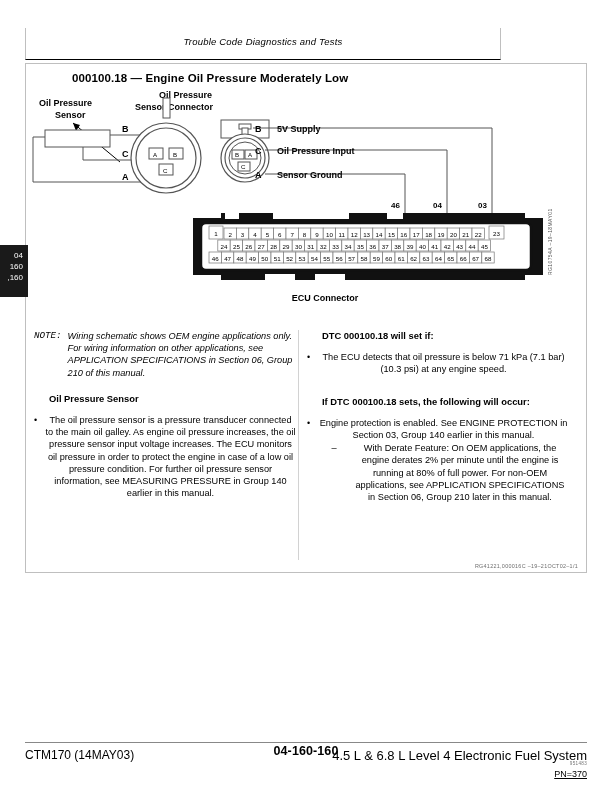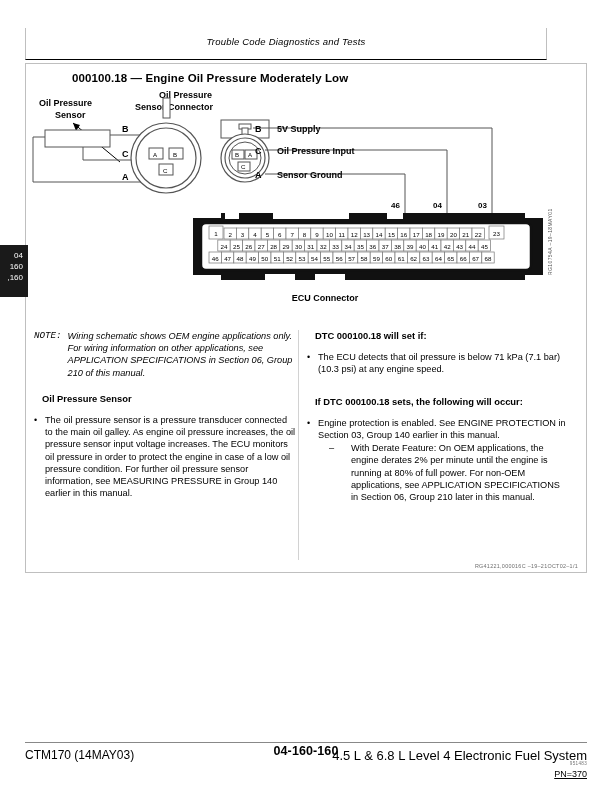--- a/index.html
+++ b/index.html
@@ -14,21 +14,21 @@
     font-family: "Liberation Sans", sans-serif;
     color: #000;
     overflow: hidden;
   }
 
   
   .header-rule {
     position: absolute;
     left: 25px;
     top: 28px;
-    width: 522px;
+    width: 476px;
     height: 32px;
     border-bottom: 1px solid #000;
     border-left: 1px solid #bfbfbf;
     border-right: 1px solid #bfbfbf;
     box-sizing: border-box;
   }
   .header-title {
     position: absolute;
     left: 0;
     right: 0;
@@ -114,33 +114,33 @@
     flex: 0 0 auto;
     padding-right: 6px;
     white-space: nowrap;
     font-family: Liberation Mono, monospace;
   }
   .note-text { flex: 1 1 auto; }
 
   h3.sub {
     font-size: 9.4px;
     font-weight: bold;
-    margin: 0 0 9px 8px;
+    margin: 0 0 9px 15px;
     font-style: normal;
   }
   .bullet {
     display: flex;
     margin-bottom: 10px;
   }
   .bullet-mark {
     flex: 0 0 11px;
     font-size: 9px;
     line-height: 12.2px;
   }
-  .bullet-body { flex: 1 1 auto; }
+  .bullet-body { flex: 1 1 auto; text-align: center; }
 
   .sub-bullet {
     display: flex;
     margin-top: 1px;
     padding-left: 11px;
   }
   .sub-bullet-mark {
     flex: 0 0 10px;
   }
   .sub-bullet-body { flex: 1 1 auto; margin-left: 12px; }

